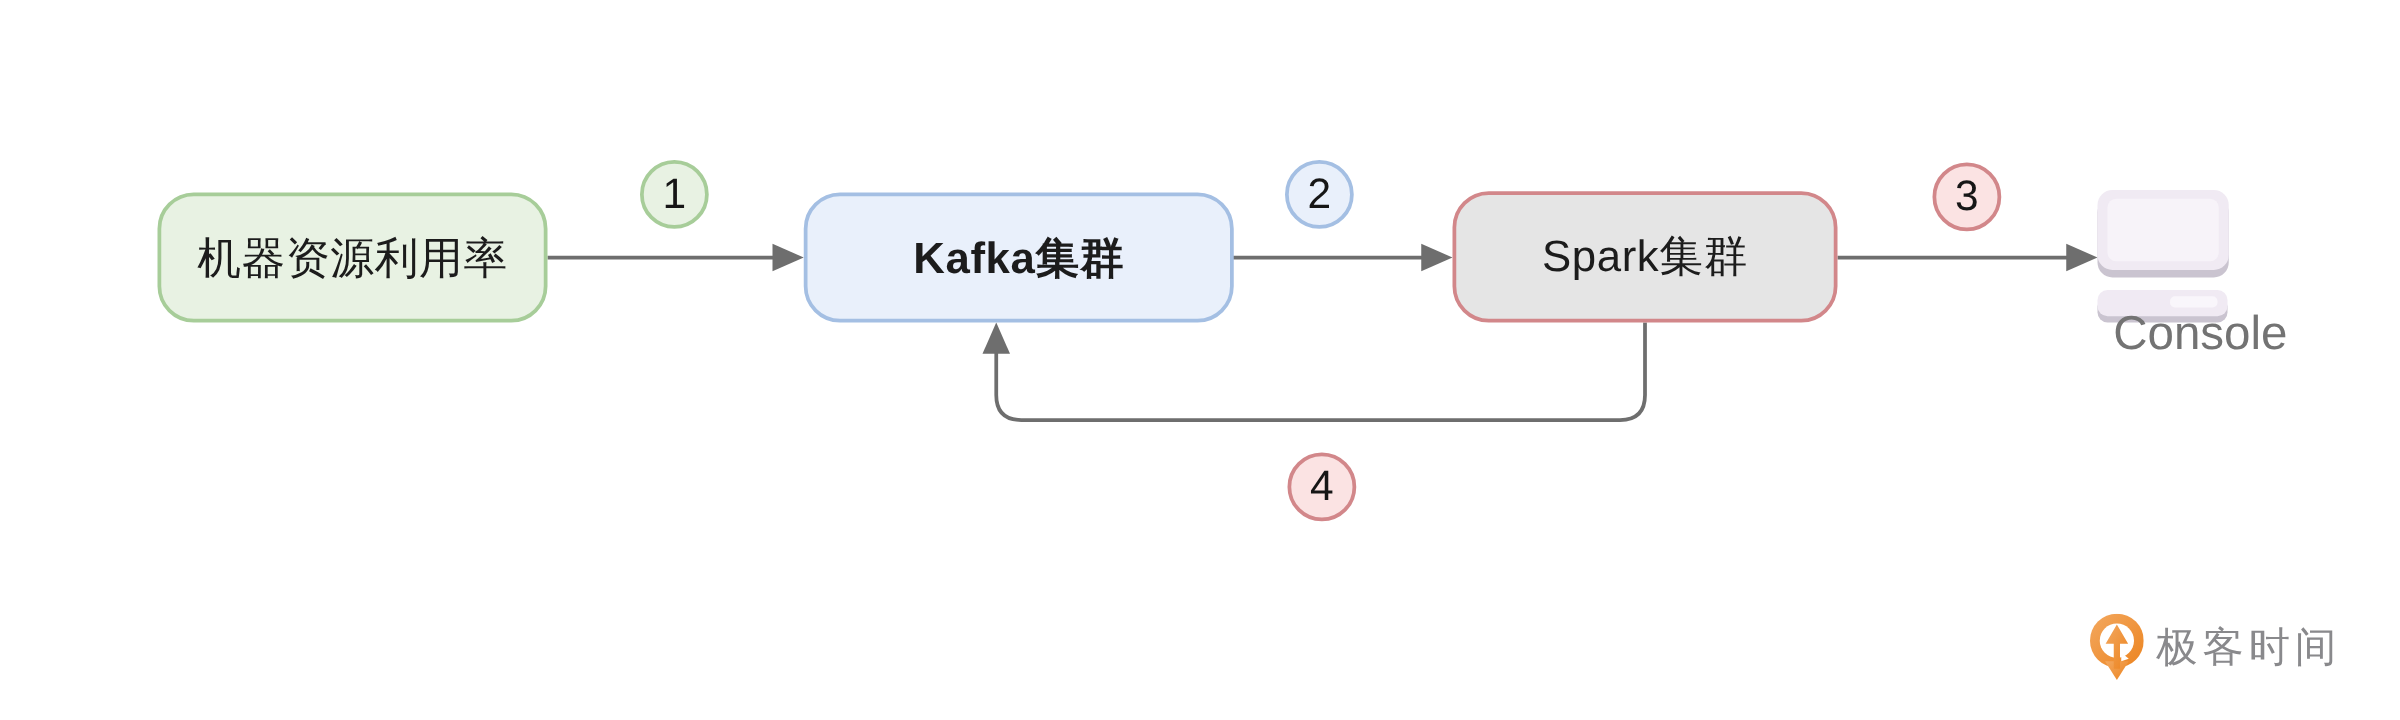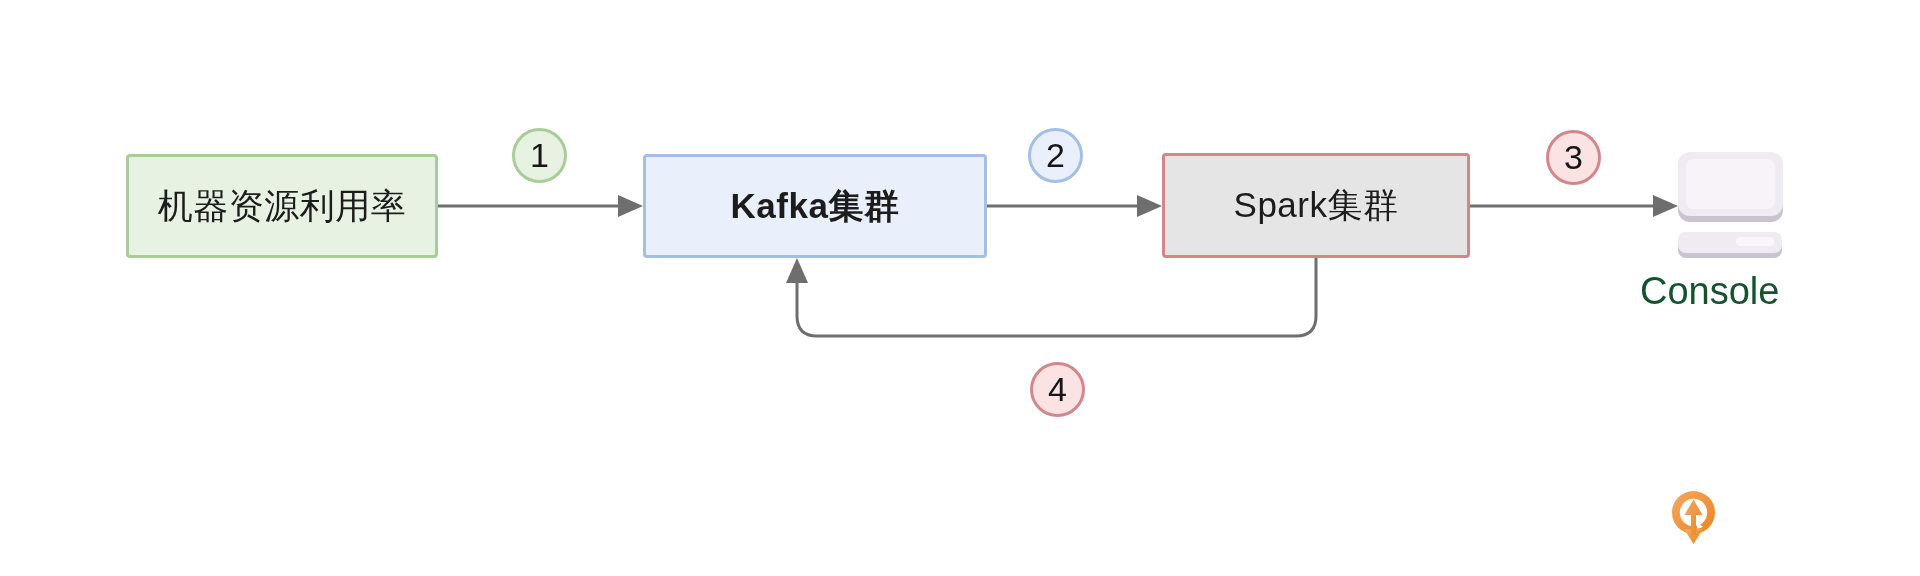--- a/index.html
+++ b/index.html
@@ -9,21 +9,21 @@
     font-family: "Liberation Sans", "DejaVu Sans", sans-serif;
     position: relative; overflow: hidden;
   }
   .stage { position: absolute; left: 0; top: 0; width: 1920px; height: 576px; background: #ffffff; }
 
   svg.wires { position: absolute; left: 0; top: 0; width: 1920px; height: 576px; }
 
   .node {
     position: absolute;
     display: flex; align-items: center; justify-content: center;
-    border-radius: 4px;
+    border-radius: 29px;
     font-size: 35px; color: #1c1c1c;
     letter-spacing: 0.5px;
   }
   .node-source { left: 126px; top: 154px; width: 312px; height: 104px;
                  background: #e8f2e3; border: 3px solid #a7cd99; }
   .node-kafka  { left: 643px; top: 154px; width: 344px; height: 104px;
                  background: #e9f0fb; border: 3px solid #a4bfe3; font-weight: bold; }
   .node-spark  { left: 1162px; top: 153px; width: 308px; height: 105px;
                  background: #e5e5e5; border: 3px solid #d2878a; }
 
@@ -51,22 +51,22 @@
   .console-keyboard {
     position: absolute; left: 0; top: 80px; width: 104px; height: 21px;
     background: #f0eaf3; border-radius: 8px;
     box-shadow: 0 5px 0 #cac4d0;
   }
   .console-keybar {
     position: absolute; right: 8px; top: 5px; width: 38px; height: 9px;
     background: #f9f6fb; border-radius: 4px;
   }
   .console-label {
-    position: absolute; left: 1640px; top: 270px; width: 190px;
-    text-align: left; font-size: 38px; color: #14532d;
+    position: absolute; left: 1640px; top: 246px; width: 190px;
+    text-align: right; font-size: 38px; color: #737373;
   }
 
   
   .watermark { position: absolute; left: 1672px; top: 491px; height: 55px;
                display: flex; align-items: center; }
   .watermark-text { margin-left: 10px; font-size: 33px; color: #89898c; letter-spacing: 4px; }
 </style>
 </head>
 <body>
 
@@ -113,15 +113,16 @@
           <stop offset="0" stop-color="#f3a85f"></stop>
           <stop offset="1" stop-color="#ec8420"></stop>
         </linearGradient>
       </defs>
       <circle cx="21.5" cy="21.5" r="21.5" fill="url(#gt)"></circle>
       <path d="M12 38 L21.5 53 L31 38 Z" fill="url(#gt)"></path>
       <circle cx="21.5" cy="21.5" r="13.7" fill="#ffffff"></circle>
       <path d="M21.5 8.5 L30.5 24 L24 24 L24 44 L19 44 L19 24 L12.5 24 Z" fill="url(#gt)"></path>
       <path d="M25 31 L31 36 L25 38 Z" fill="#ffffff"></path>
     </svg>
+    <span class="watermark-text">极客时间</span>
   </div>
 
 </div>
 
 </body></html>

